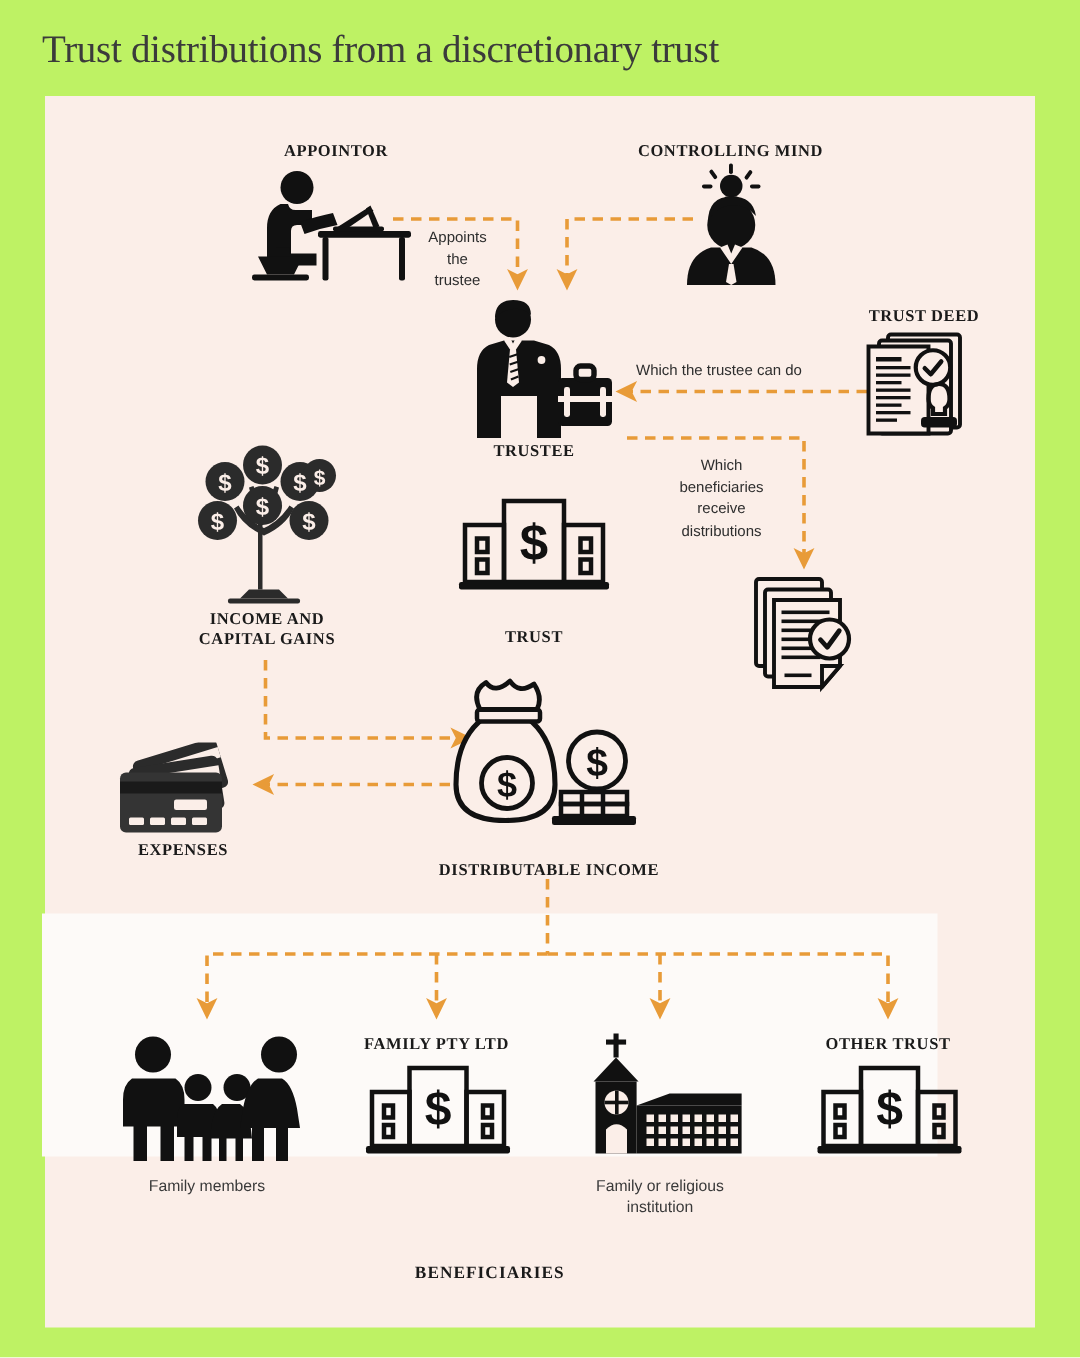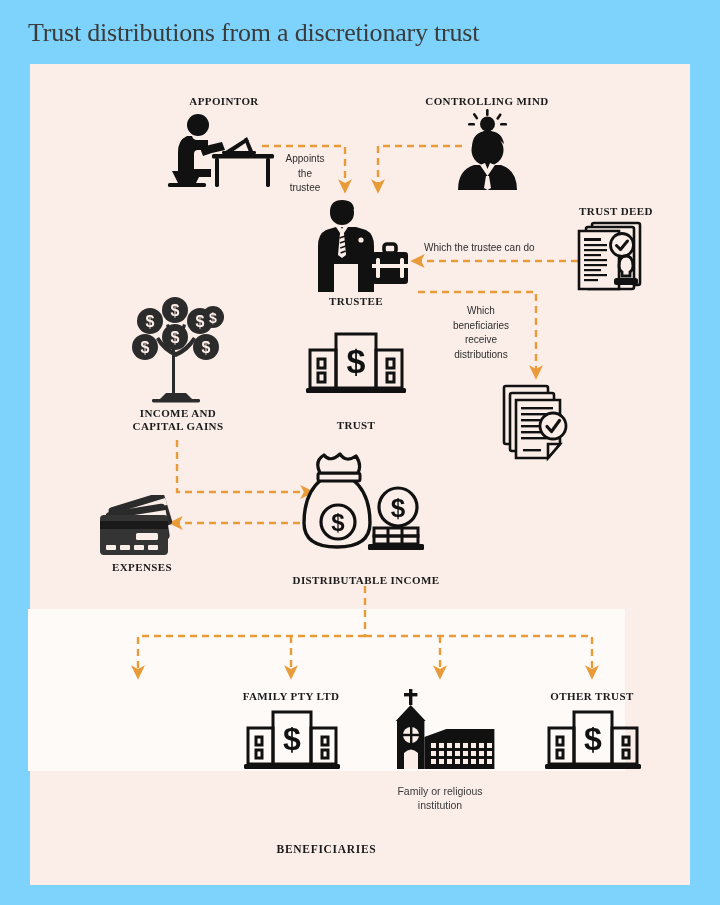--- a/index.html
+++ b/index.html
@@ -5,21 +5,21 @@
   * { box-sizing: border-box; }
   html, body {
     margin: 0; padding: 0;
     background: #ffffff;
     font-family: "Liberation Sans", sans-serif;
   }
   #page {
     position: relative;
     width: 720px;
     height: 905px;
-    background: #7dd3fc;
+    background: #bef264;
     overflow: hidden;
   }
   #page-title {
     position: absolute;
     left: 28px;
     top: 18px;
     width: 660px;
     font-family: "Liberation Serif", serif;
     font-size: 26px;
     font-weight: 400;
@@ -347,21 +347,21 @@
           <text x="27" y="68">$</text>
           <text x="88" y="68">$</text>
           <text x="95" y="38" font-size="14">$</text>
         </g>
       </svg>
     </span>
     <div class="node-label" style="margin-top:0;">INCOME AND
 CAPITAL GAINS</div>
   </div>
 
-  <div class="node" style="left:92px; top:495px; width:100px;text-align:center;">
+  <div class="node" style="left:72px; top:495px; width:100px;text-align:center;">
     <span class="icon-wrap">
       <svg width="100" height="62" viewBox="0 0 100 62">
         <g>
 
           <g transform="rotate(-17 50 30)">
             <rect x="22" y="4" width="58" height="34" rx="4" fill="#2b2b2b"></rect>
             <rect x="22" y="11" width="58" height="7" fill="#fbeee8"></rect>
           </g>
 
           <g transform="rotate(-9 50 32)">
@@ -405,20 +405,41 @@
           <rect x="84" y="84" width="44" height="8"></rect>
           <line x1="98" y1="76" x2="98" y2="92"></line>
           <line x1="112" y1="76" x2="112" y2="92"></line>
         </g>
         <rect x="78" y="92" width="56" height="6" rx="1.5" fill="#111111"></rect>
       </svg>
     </span>
     <div class="node-label" style="margin-top:18px;">DISTRIBUTABLE INCOME</div>
   </div>
 
+  <div class="node" style="left:70px; top:688px; width:136px;">
+    <span class="icon-wrap">
+      <svg width="136" height="86" viewBox="0 0 136 86">
+        <g fill="#111111">
+
+          <circle cx="32" cy="15" r="12"></circle>
+          <path d="M18,31 q-6,4 -6,14 l0,18 l7,0 l0,23 l9,0 l0,-23 l9,0 l0,23 l9,0 l0,-23 l7,0 l0,-18 q0,-10 -6,-14 z"></path>
+
+          <circle cx="62" cy="37" r="9"></circle>
+          <path d="M52,48 q-4,3 -4,10 l0,12 l5,0 l0,16 l6,0 l0,-16 l6,0 l0,16 l6,0 l0,-16 l5,0 l0,-12 q0,-7 -4,-10 z"></path>
+
+          <circle cx="88" cy="37" r="9"></circle>
+          <path d="M78,48 q-5,3 -7,14 l-1,9 l6,0 l0,15 l5,0 l0,-15 l6,0 l0,15 l5,0 l0,-15 l6,0 l-1,-9 q-2,-11 -7,-14 z"></path>
+
+          <circle cx="116" cy="15" r="12"></circle>
+          <path d="M102,31 q-7,4 -10,20 l-2,13 l8,0 l0,22 l8,0 l0,-22 l8,0 l0,22 l8,0 l0,-22 l8,0 l-2,-13 q-3,-16 -10,-20 z"></path>
+        </g>
+      </svg>
+    </span>
+    <div class="node-sublabel" style="margin-top:10px;">Family members</div>
+  </div>
 
   <div class="node" style="left:223px; top:690px; width:136px;">
     <div class="node-label">FAMILY PTY LTD</div>
     <span class="icon-wrap" style="margin-top:6px;">
       <svg width="136" height="62" viewBox="0 0 136 62">
         <g fill="none" stroke="#111111" stroke-width="3">
           <rect x="50" y="3" width="38" height="52"></rect>
           <rect x="25" y="19" width="25" height="36"></rect>
           <rect x="88" y="19" width="25" height="36"></rect>
           <rect x="33" y="28" width="6" height="8"></rect>

